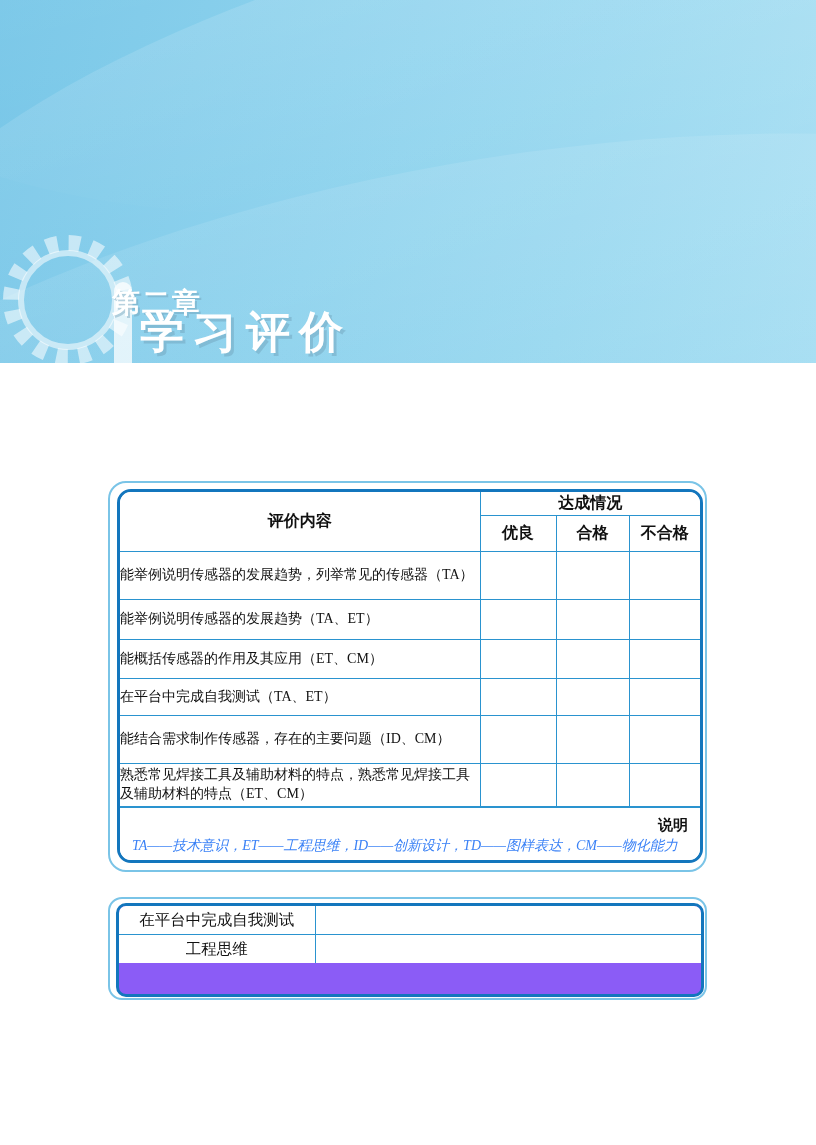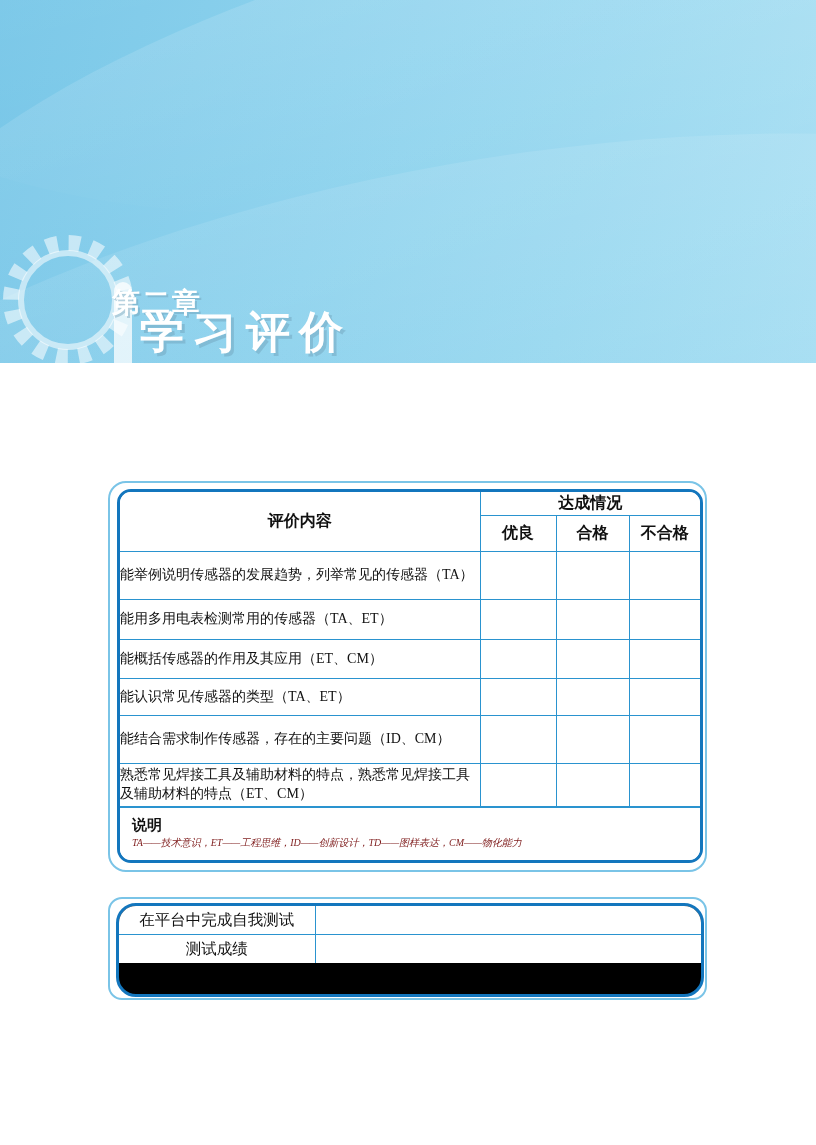--- a/index.html
+++ b/index.html
@@ -72,33 +72,33 @@
   td.crit{
     font-size:14px;color:#111;text-align:left;
     padding:4px 8px 4px 9px;line-height:1.35;background:#fff;
   }
   td.score{background:#fff;}
   .note-area{
     border-top:1.5px solid #2a93cf;height:58px;padding:6px 12px 0 12px;background:#fff;
   }
   .note-title{
     font-family:"Liberation Sans", sans-serif;font-weight:bold;
-    font-size:15px;color:#111;line-height:1.4;
+    font-size:15px;color:#111;line-height:1.4;text-align:right;
   }
   .note-text{
-    font-size:10px;color:#7f1d1d;font-style:italic;line-height:1.5;
+    font-size:14px;color:#3b82f6;font-style:italic;line-height:1.5;
   }
   
   .self-outer{
     position:absolute;left:108px;top:897px;width:595px;height:99px;
     border:2px solid #7ac4e7;border-radius:14px;background:#ffffff;
   }
   .self-inner{
     position:absolute;left:116px;top:903px;width:582px;height:88px;
-    border:3px solid #1376bd;border-radius:20px;background:#000000;overflow:hidden;
+    border:3px solid #1376bd;border-radius:10px;background:#8b5cf6;overflow:hidden;
   }
   table.self{border-collapse:collapse;width:582px;table-layout:fixed;}
   table.self td{border:1.5px solid #2a93cf;padding:0;background:#fff;}
   table.self tr > td:first-child{border-left:none;}
   table.self tr > td:last-child{border-right:none;}
   table.self tr:first-child > td{border-top:none;}
   table.self tr:last-child > td{border-bottom:none;}
   td.self-label{
     font-size:15.5px;color:#111;text-align:center;height:28px;
   }
@@ -144,33 +144,33 @@
       <th class="hd" style="height:32px">合格</th>
       <th class="hd" style="height:32px">不合格</th>
     </tr>
     <tr>
       <td class="crit" style="height:47px">能举例说明传感器的发展趋势，列举常见的传感器（TA）</td>
       <td class="score"></td>
       <td class="score"></td>
       <td class="score"></td>
     </tr>
     <tr>
-      <td class="crit" style="height:39px">能用多用电表检测常用的传感器（TA、ET）</td>
+      <td class="crit" style="height:39px">能举例说明传感器的发展趋势（TA、ET）</td>
       <td class="score"></td>
       <td class="score"></td>
       <td class="score"></td>
     </tr>
     <tr>
       <td class="crit" style="height:38px">能概括传感器的作用及其应用（ET、CM）</td>
       <td class="score"></td>
       <td class="score"></td>
       <td class="score"></td>
     </tr>
     <tr>
-      <td class="crit" style="height:36px">能认识常见传感器的类型（TA、ET）</td>
+      <td class="crit" style="height:36px">在平台中完成自我测试（TA、ET）</td>
       <td class="score"></td>
       <td class="score"></td>
       <td class="score"></td>
     </tr>
     <tr>
       <td class="crit" style="height:47px">能结合需求制作传感器，存在的主要问题（ID、CM）</td>
       <td class="score"></td>
       <td class="score"></td>
       <td class="score"></td>
     </tr>
@@ -194,18 +194,18 @@
     <colgroup>
         <col style="width:196px">
         <col style="width:386px">
       </colgroup>
     <tbody>
         <tr>
       <td class="self-label">在平台中完成自我测试</td>
       <td></td>
     </tr>
     <tr>
-      <td class="self-label">测试成绩</td>
+      <td class="self-label">工程思维</td>
       <td></td>
     </tr>
   </tbody>
     </table>
 </div>
 
 </body></html>

